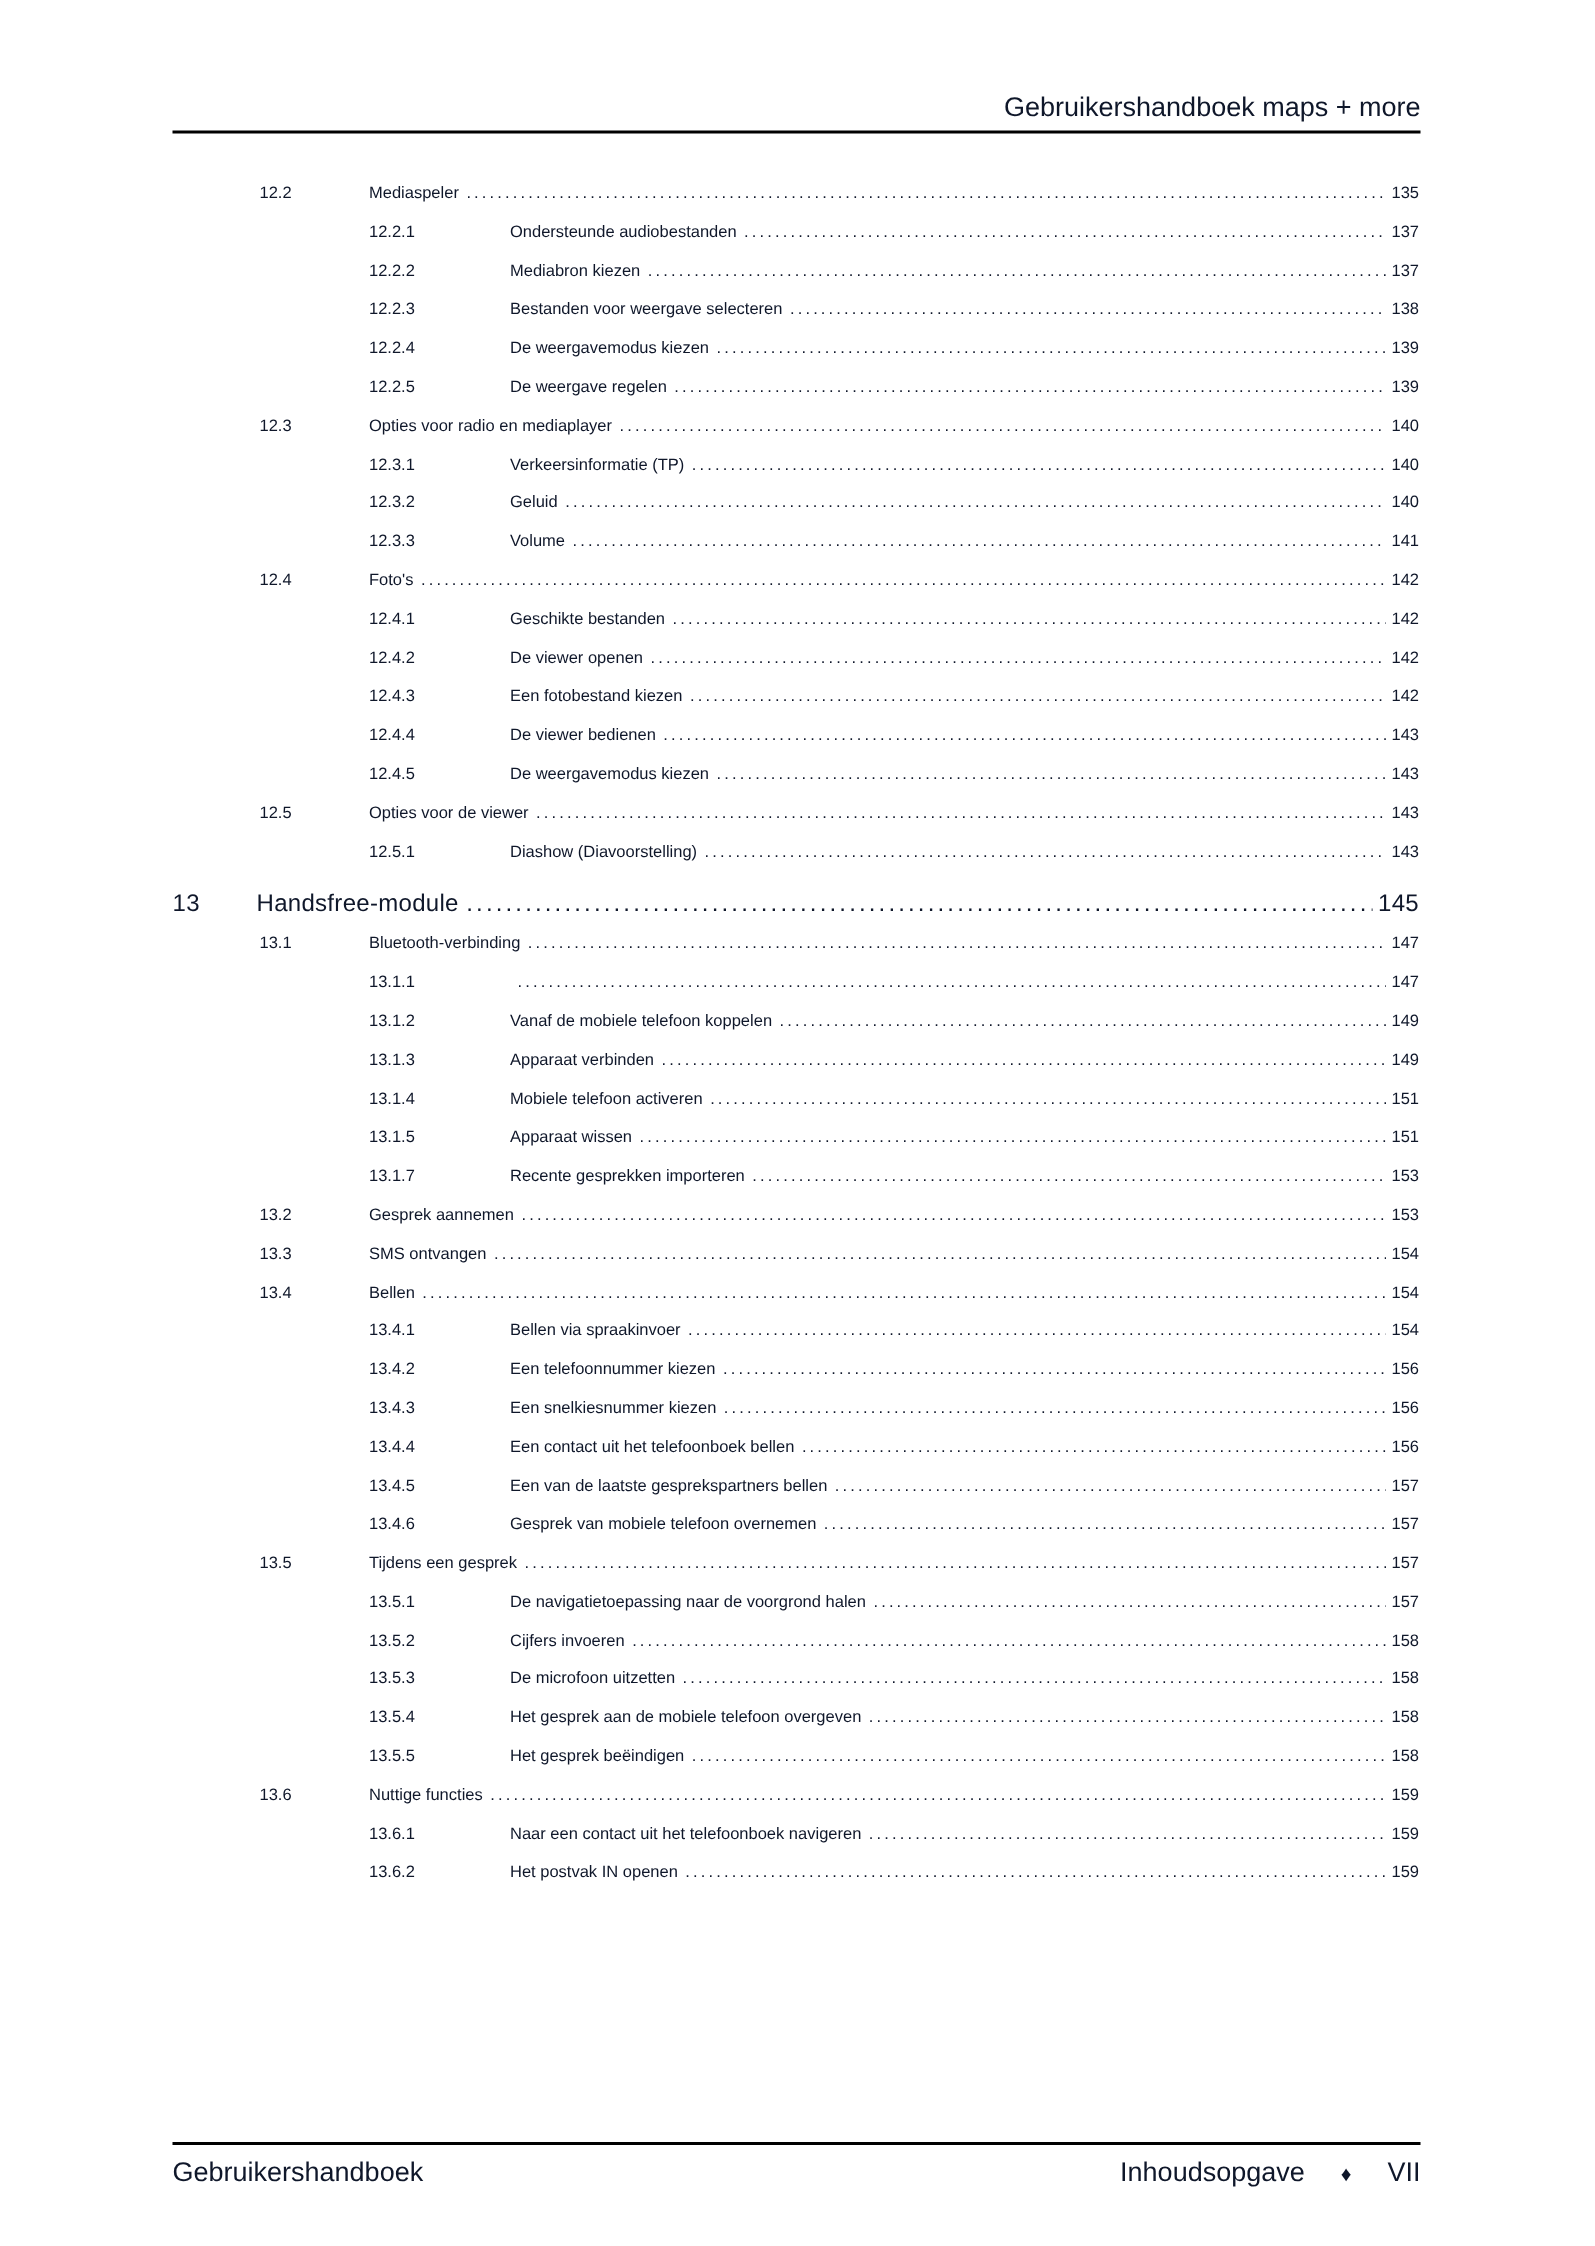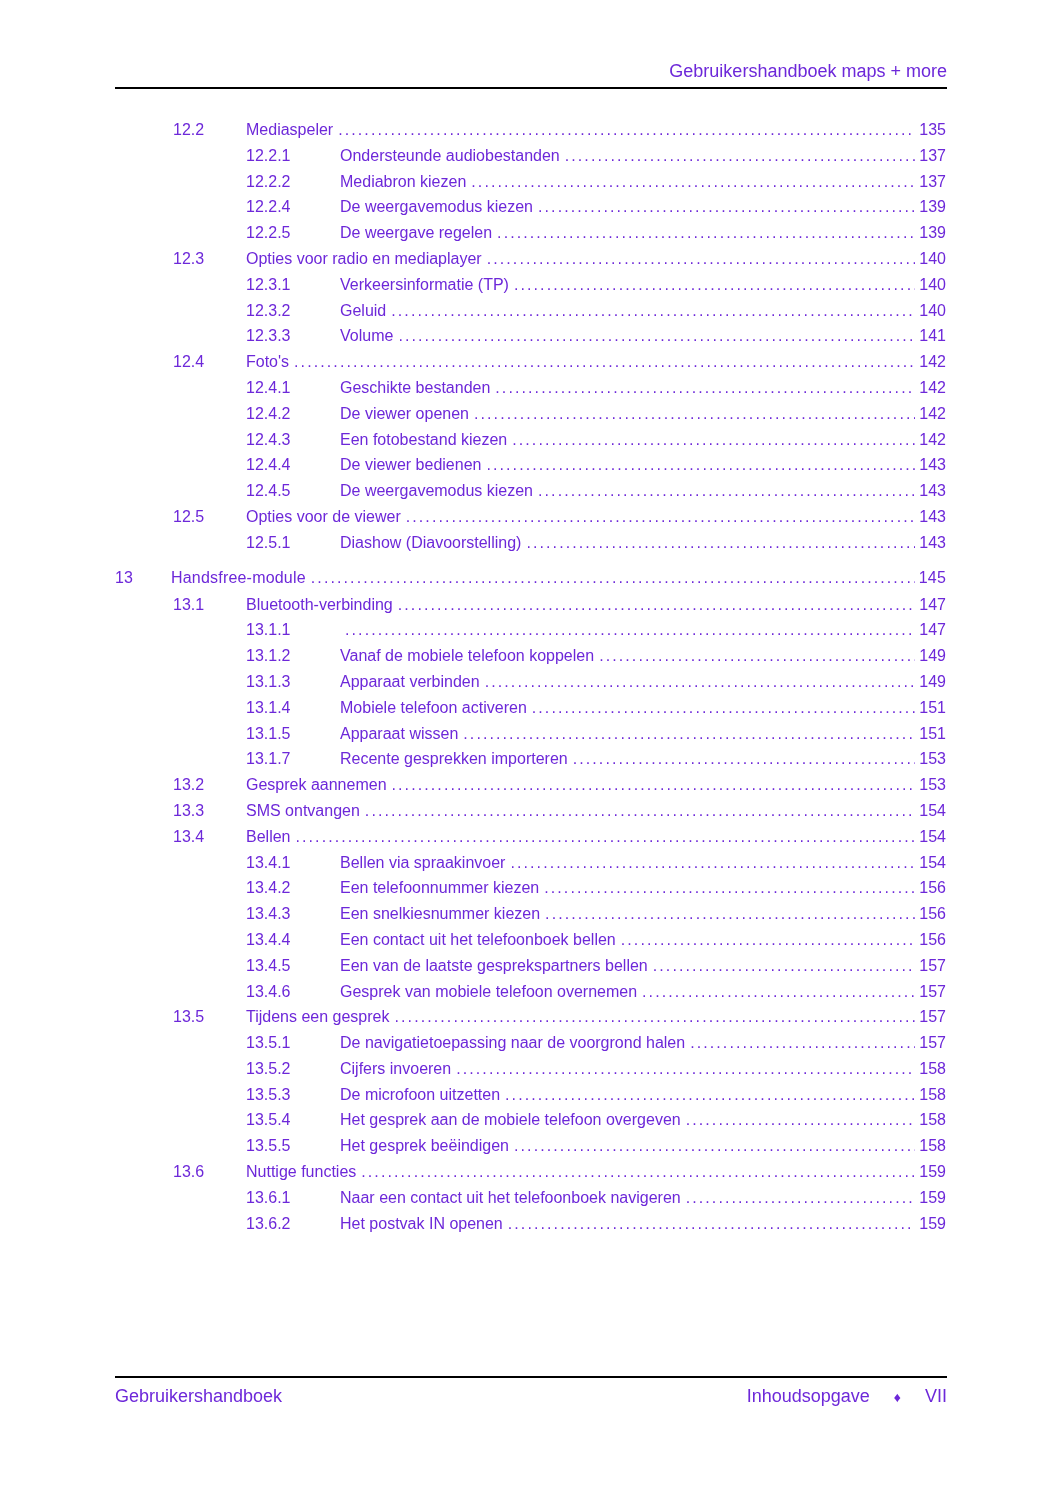--- a/index.html
+++ b/index.html
@@ -1,58 +1,58 @@
 <!DOCTYPE html>
 <html><head>
 <meta charset="utf-8">
 <style>
   html,body{margin:0;padding:0;background:#ffffff;}
   .page{
     position:relative;
     width:1063px;height:1497px;
     background:#ffffff;
-    color:#6d28d9;
+    color:#0f172a;
     font-family:"Liberation Sans", sans-serif;
     overflow:hidden;
   }
   
   .header{
     position:absolute;left:115px;top:0;width:832px;height:89px;
     box-sizing:border-box;
     border-bottom:2px solid #000;
     display:flex;align-items:flex-end;justify-content:flex-end;
     padding-bottom:5px;
     font-size:18px;
   }
   
   .toc{
     position:absolute;left:115px;top:117px;width:831px;
   }
   .row{
     display:flex;align-items:baseline;
-    line-height:25.8px;font-size:16px;
+    line-height:25.8px;font-size:11px;
     white-space:nowrap;
   }
   .num{flex:0 0 auto;}
   .lvl1{font-weight:normal;font-size:16px;line-height:28px;margin-top:8px;letter-spacing:0.2px;}
   .lvl1 .num{width:56px;}
   .lvl2{padding-left:58px;}
   .lvl2 .num{width:73px;}
   .lvl3{padding-left:131px;}
   .lvl3 .num{width:94px;}
   .title{flex:0 1 auto;}
   .dots{flex:1 1 0;min-width:0;overflow:hidden;margin:0 2px 0 5px;}
   .dots::after{
     content:"......................................................................................................................................................................................................";
     letter-spacing:2.1px;
   }
   .pg{flex:0 0 auto;padding-left:2px;}
   
   .footer{
-    position:absolute;left:115px;top:1376px;width:832px;
+    position:absolute;left:115px;top:1428px;width:832px;
     box-sizing:border-box;
     border-top:2px solid #000;
     padding-top:8px;
     display:flex;justify-content:space-between;align-items:baseline;
     font-size:18px;
     text-align:center;
   }
   .footer-right{display:flex;align-items:baseline;gap:24px;}
   .sep{font-size:14px;}
 </style>
@@ -76,20 +76,26 @@
     <span class="num">12.2.1</span>
     <span class="title">Ondersteunde audiobestanden</span>
     <span class="dots"></span>
     <span class="pg">137</span>
   </div>
       <div class="row lvl3">
     <span class="num">12.2.2</span>
     <span class="title">Mediabron kiezen</span>
     <span class="dots"></span>
     <span class="pg">137</span>
+  </div>
+      <div class="row lvl3">
+    <span class="num">12.2.3</span>
+    <span class="title">Bestanden voor weergave selecteren</span>
+    <span class="dots"></span>
+    <span class="pg">138</span>
   </div>
       <div class="row lvl3">
     <span class="num">12.2.4</span>
     <span class="title">De weergavemodus kiezen</span>
     <span class="dots"></span>
     <span class="pg">139</span>
   </div>
       <div class="row lvl3">
     <span class="num">12.2.5</span>
     <span class="title">De weergave regelen</span>

